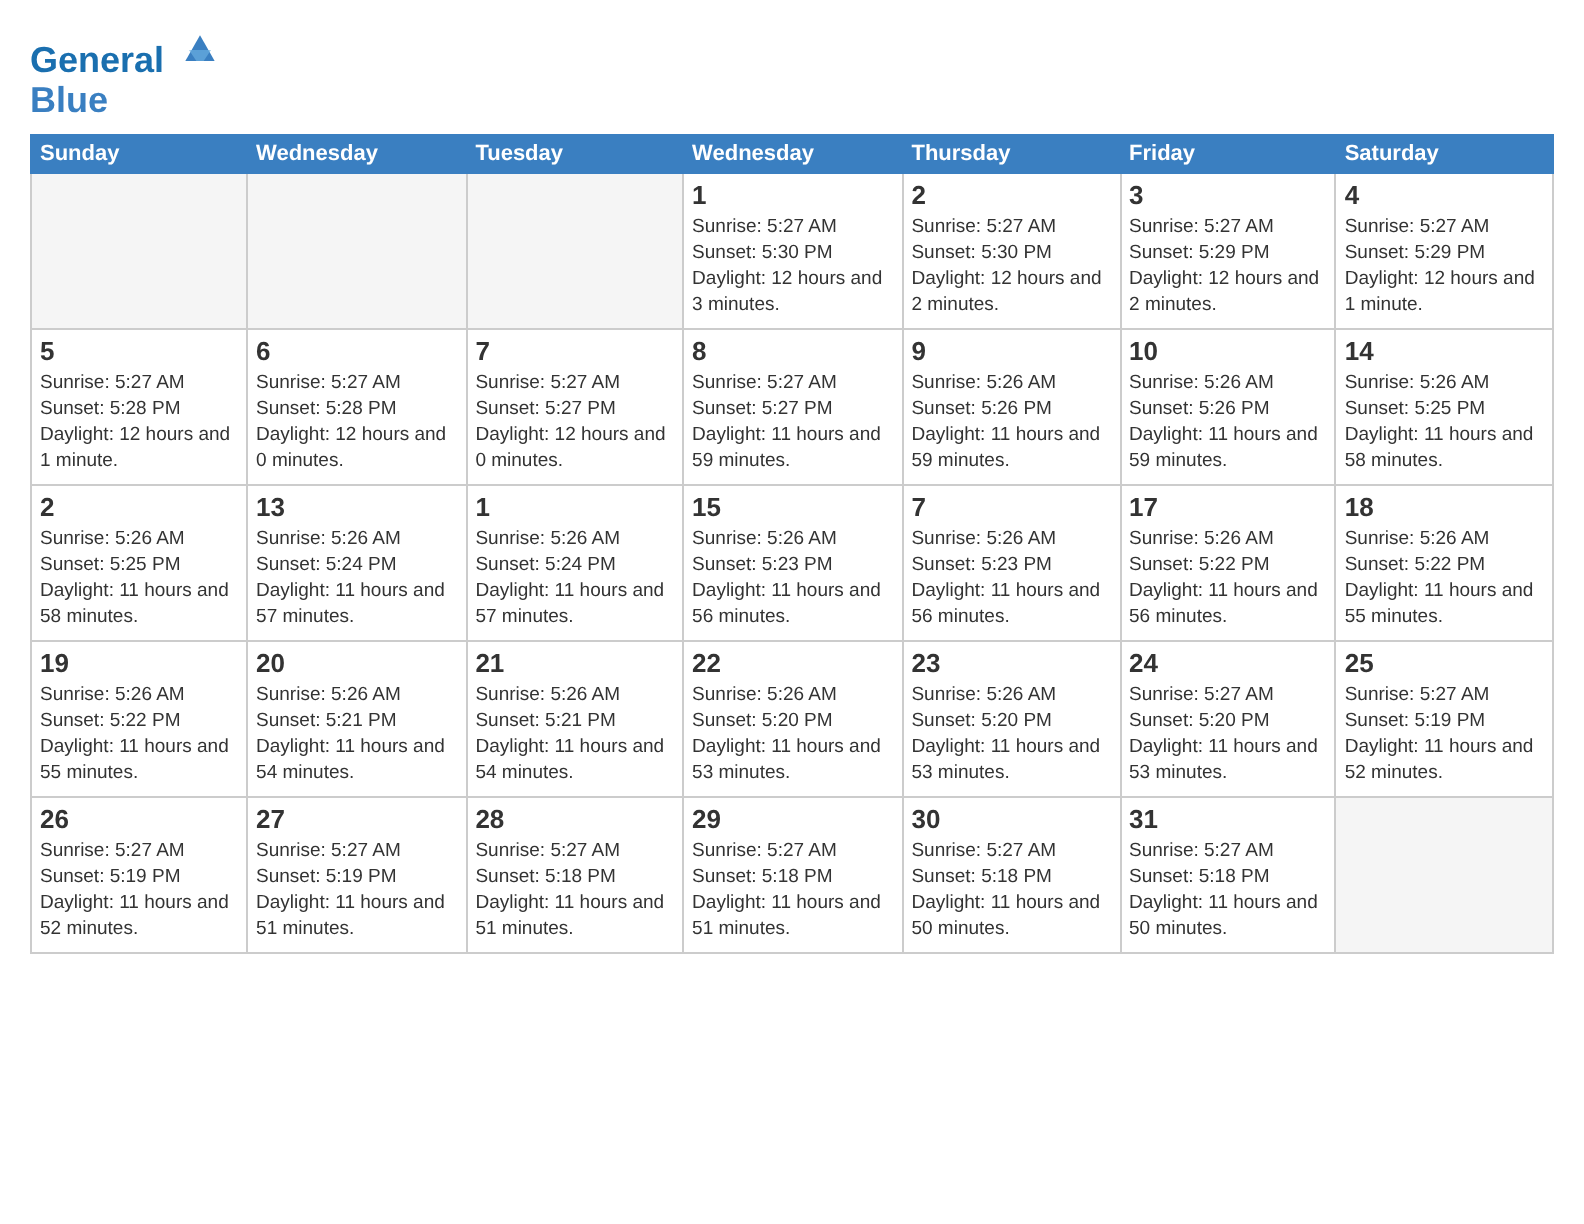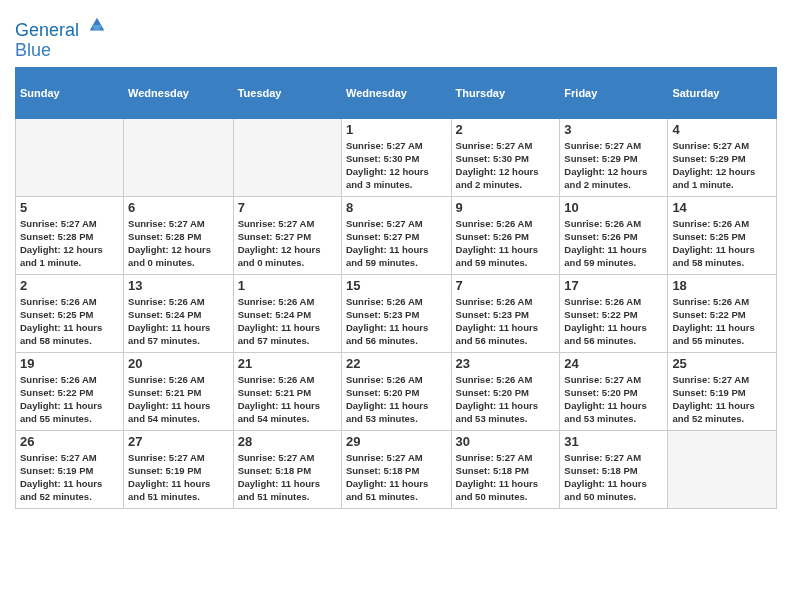--- a/index.html
+++ b/index.html
@@ -20,21 +20,21 @@
       justify-content: space-between;
       margin-bottom: 6px;
     }
     .logo {
       display: flex;
       align-items: center;
       margin-top: 4px;
     }
     .logo-text {
       font-size: 18px;
-      font-weight: normal;
+      font-weight: bold;
       color: #333;
       line-height: 1.1;
     }
     .logo-text span {
       color: #1a6faf;
     }
     .logo-icon {
       width: 22px;
       height: 22px;
       margin-left: 2px;
@@ -53,21 +53,21 @@
       color: #555;
     }
     table {
       width: 100%;
       border-collapse: collapse;
       font-size: 10px;
     }
     th {
       background-color: #3a7fc1;
       color: #fff;
-      padding: 19px 4px;
+      padding: 3px 4px;
       text-align: left;
       font-size: 11px;
       font-weight: bold;
       border: 1px solid #3a7fc1;
     }
     td {
       border: 1px solid #ccc;
       vertical-align: top;
       padding: 3px 4px;
       width: 113px;
@@ -81,21 +81,20 @@
       font-size: 13px;
       font-weight: bold;
       color: #333;
       display: block;
       margin-bottom: 2px;
     }
     .day-info {
       font-size: 9.5px;
       color: #333;
       line-height: 1.4;
-      font-weight: bold;
     }
   </style>
 </head>
 <body>
 
 <div class="container">
   <div class="header-area">
     <div class="logo">
       <div>
         <div class="logo-text">

